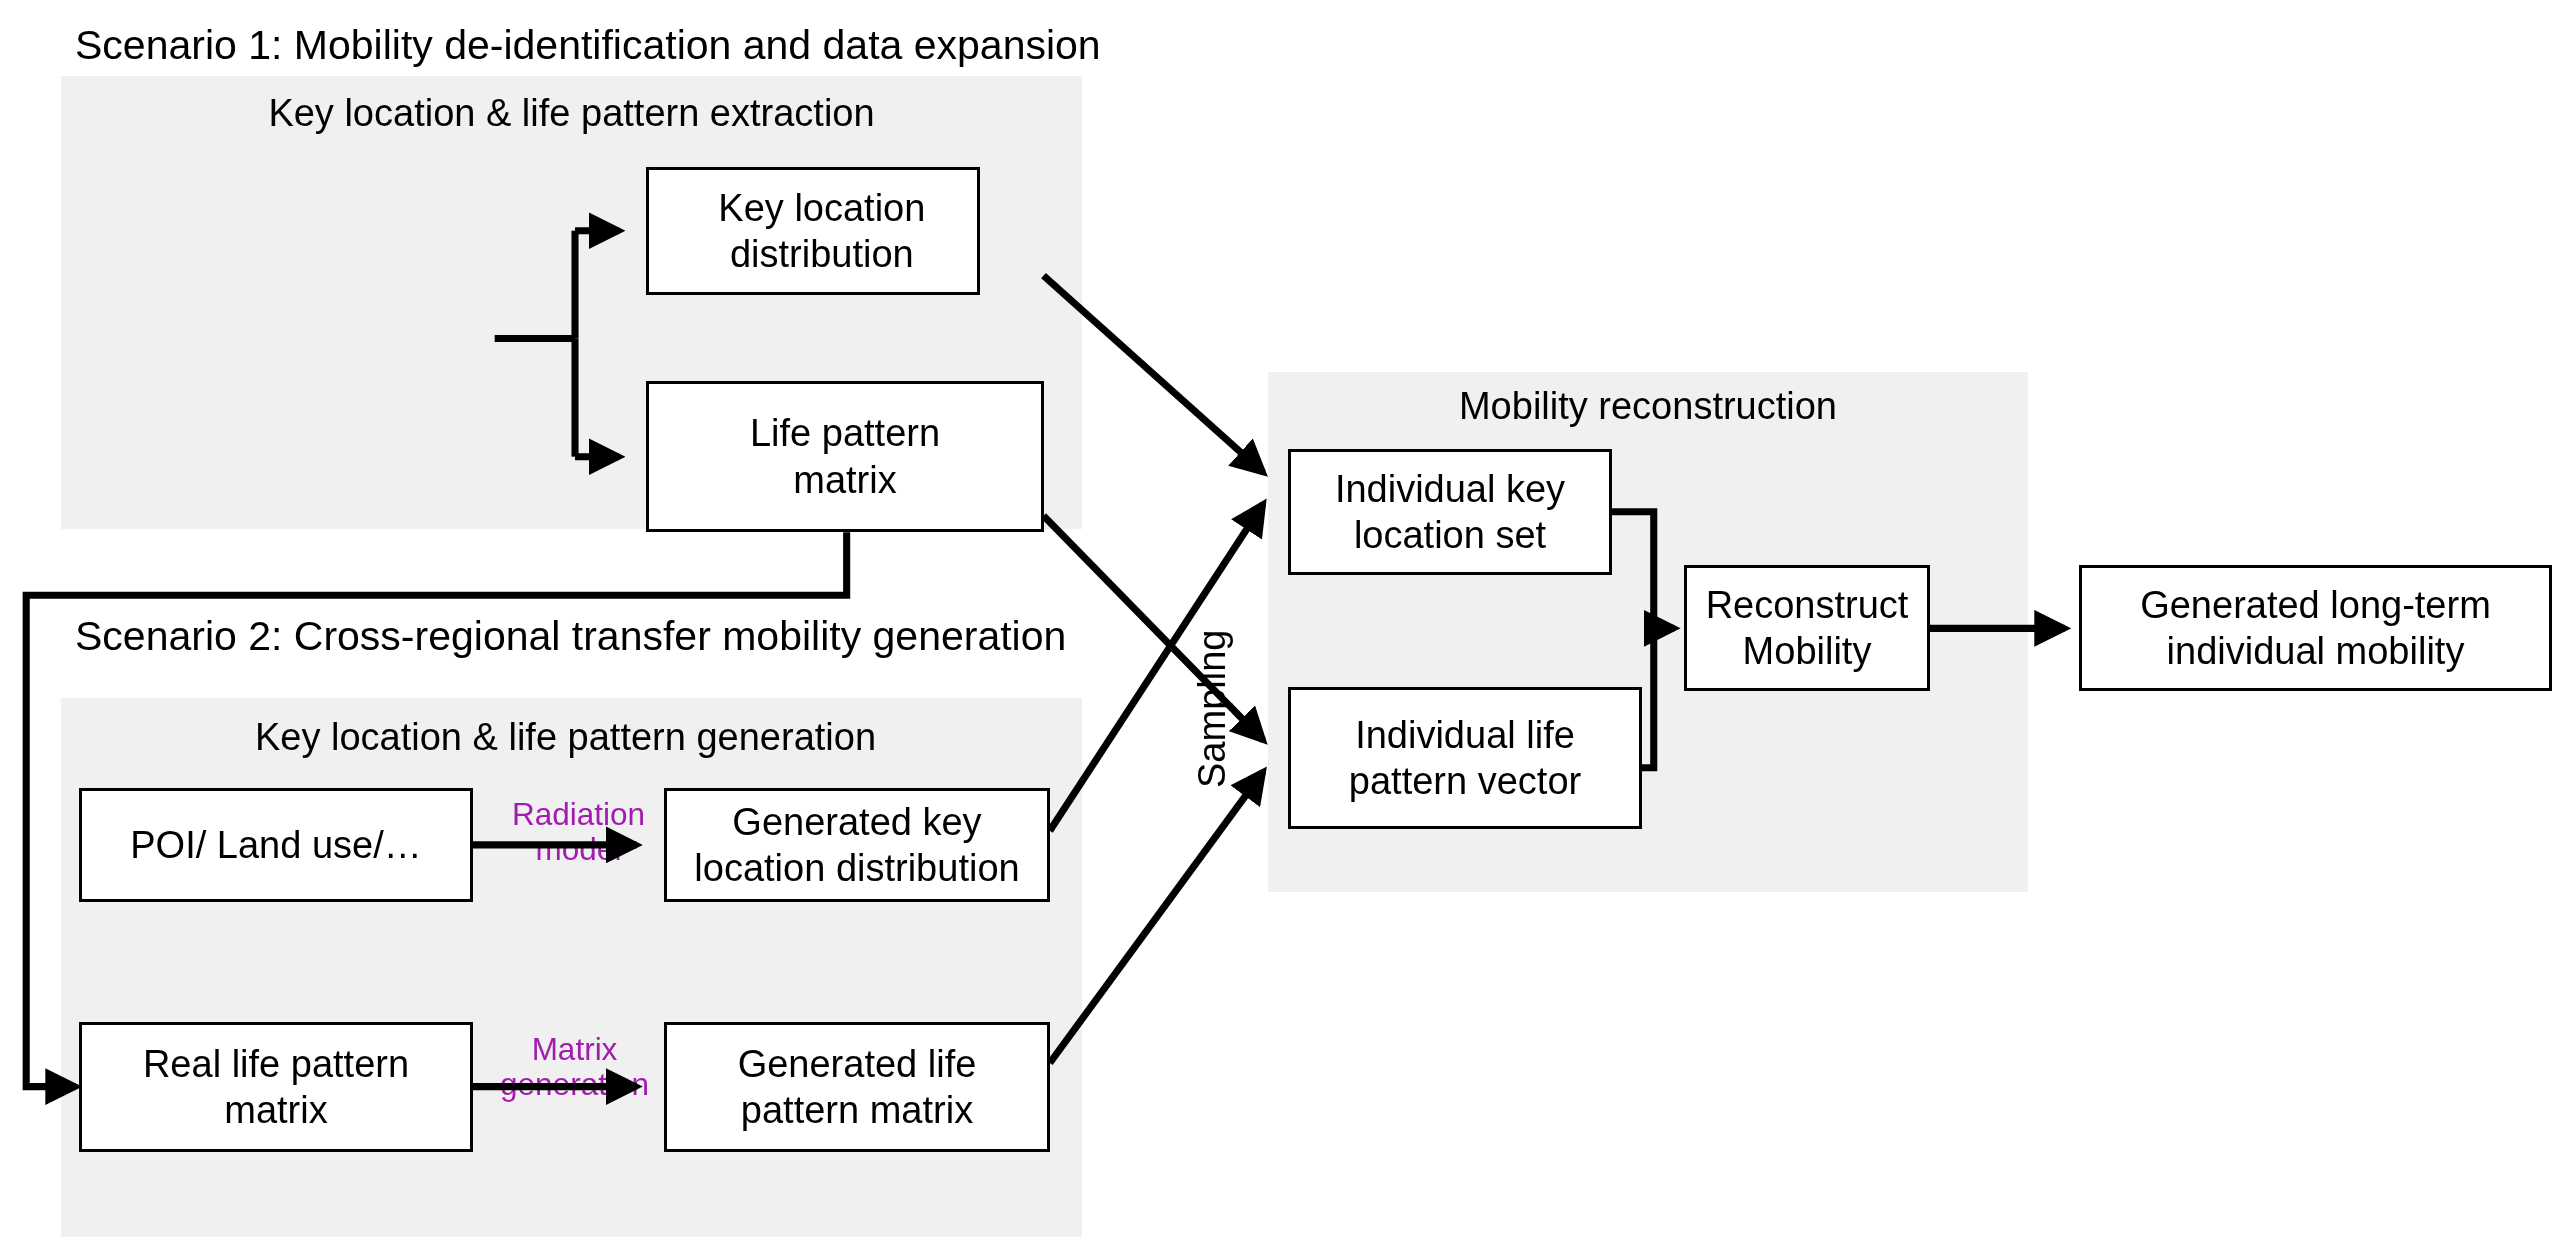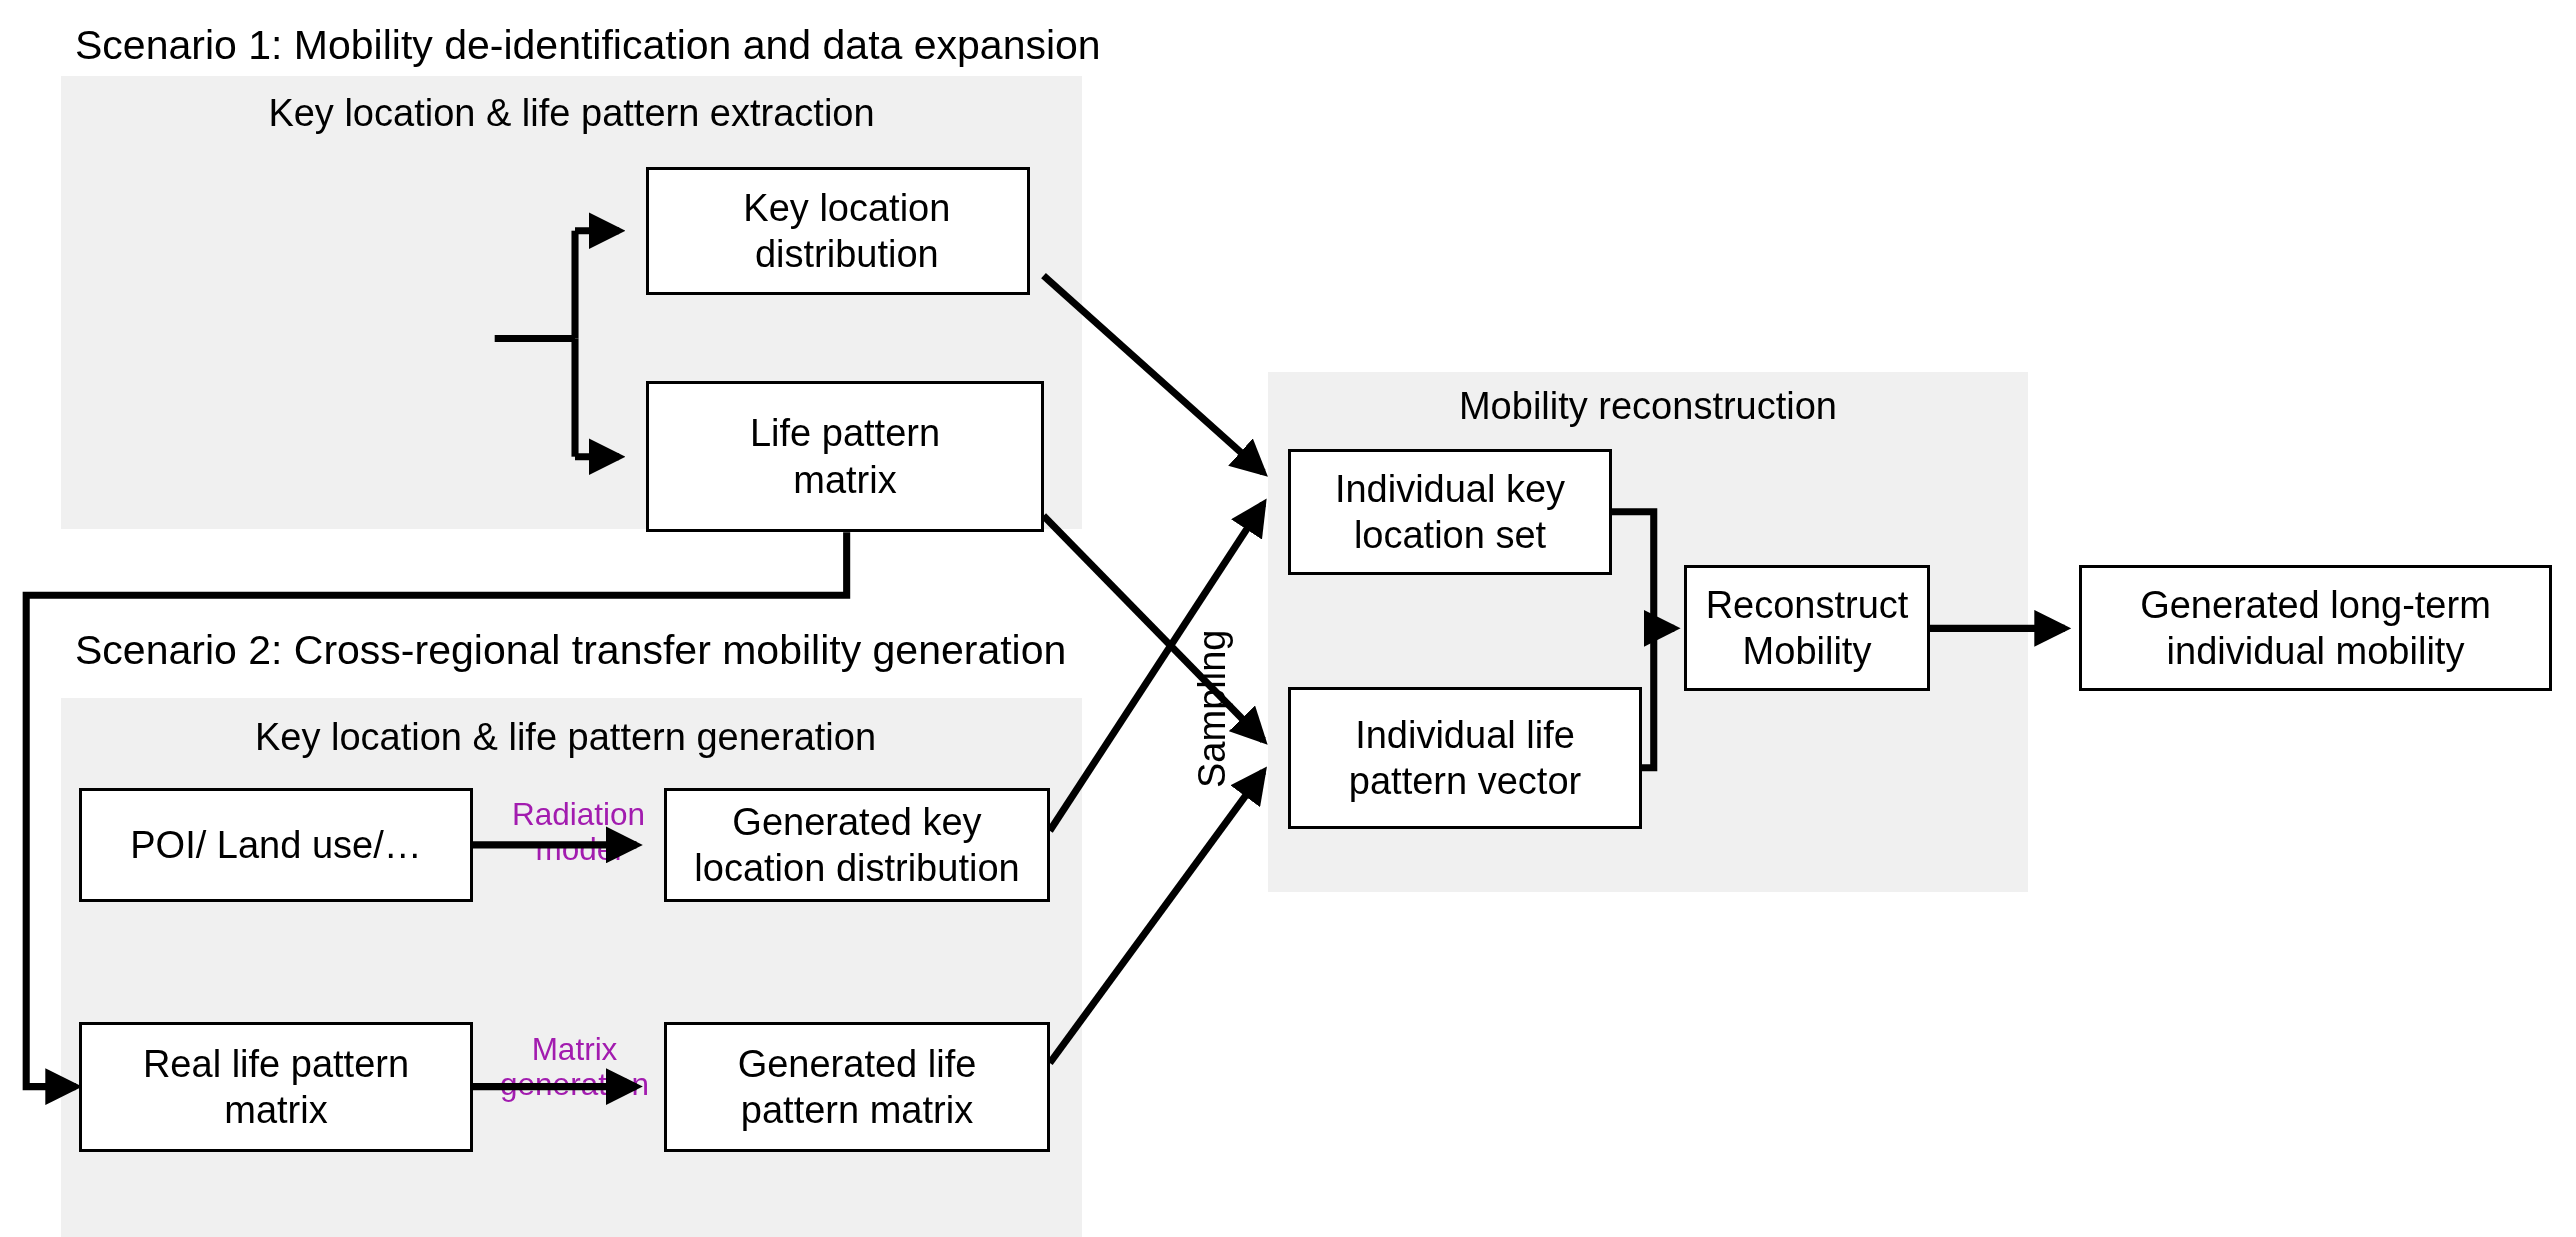--- a/index.html
+++ b/index.html
@@ -79,29 +79,29 @@
 <body>
 
 <div id="canvas">
 
   <div class="scenario-title" style="left:75px; top:23px;">Scenario 1: Mobility de-identification and data expansion</div>
 
   <div class="panel" style="left:61px; top:76px; width:1021px; height:453px;"></div>
   <div class="panel-title" style="left:61px; top:93px; width:1021px;">Key location &amp; life pattern extraction</div>
 
 
-  <div class="node" style="left:646px; top:167px; width:384px; height:128px;padding-left:24px;">
+  <div class="node" style="left:646px; top:167px; width:334px; height:128px;padding-left:24px;">
     <span><span>Key location</span><br><span>distribution</span></span>
   </div>
 
   <div class="node" style="left:646px; top:381px; width:398px; height:151px;">
     <span><span>Life pattern</span><br><span>matrix</span></span>
   </div>
 
-  <div class="scenario-title" style="left:75px; top:614px;margin-top:14px;">Scenario 2: Cross-regional transfer mobility generation</div>
+  <div class="scenario-title" style="left:75px; top:614px;">Scenario 2: Cross-regional transfer mobility generation</div>
 
   <div class="panel" style="left:61px; top:698px; width:1021px; height:539px;"></div>
   <div class="panel-title" style="left:55px; top:717px; width:1021px;">Key location &amp; life pattern generation</div>
 
   <div class="node" style="left:79px; top:788px; width:394px; height:114px;">
     <span>POI/ Land use/…</span>
   </div>
 
   <div class="node" style="left:664px; top:788px; width:386px; height:114px;">
     <span><span>Generated key</span><br><span>location distribution</span></span>

